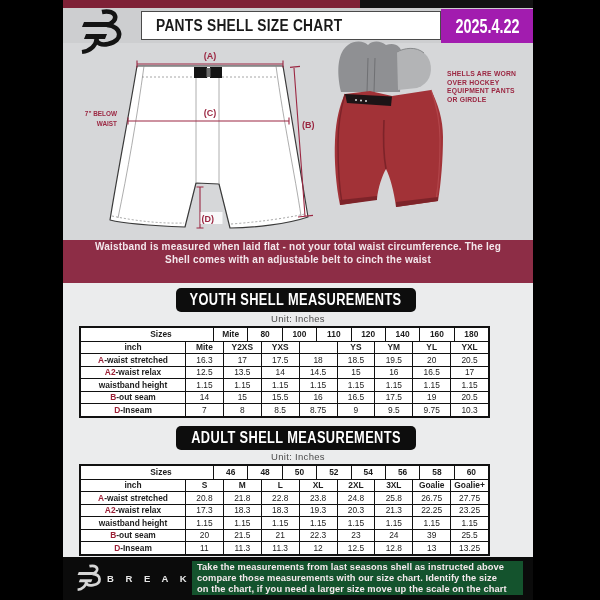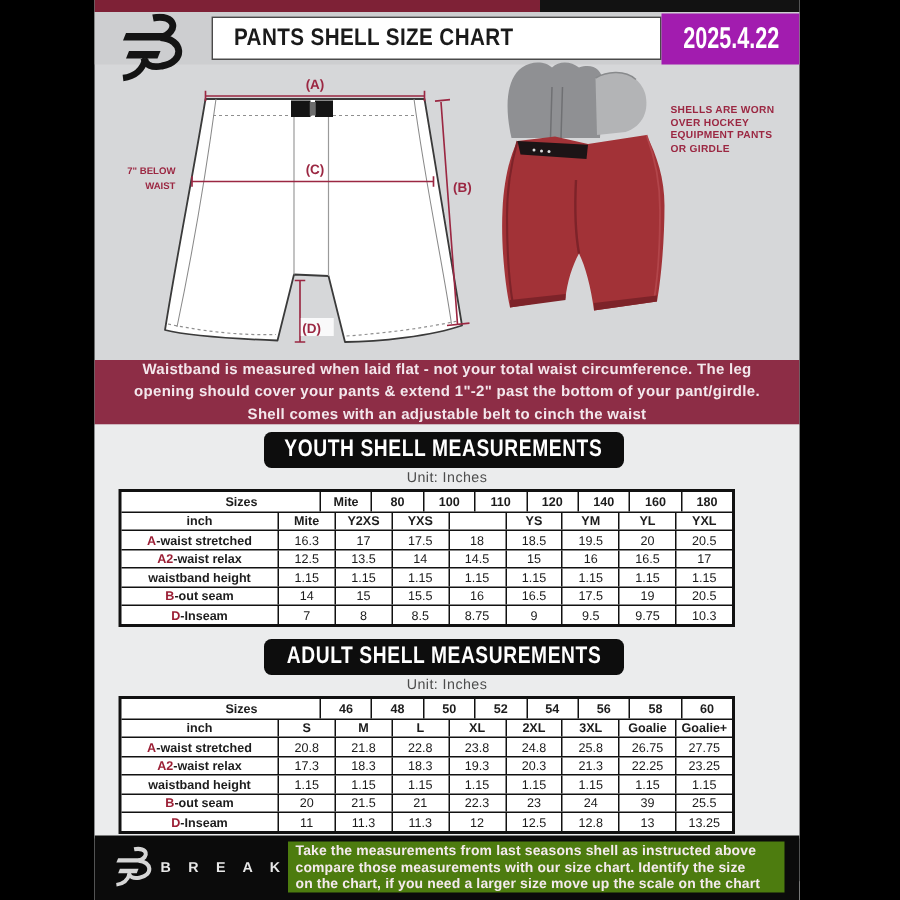--- a/index.html
+++ b/index.html
@@ -38,21 +38,21 @@
   .photo-svg { position:absolute; left:270px; top:40px; }
   .side-note {
     position:absolute; left:384px; top:70px; width:86px;
     font-size:6.8px; font-weight:bold; line-height:8.6px; color:#9b2742;
     letter-spacing:.2px;
   }
   
   .banner {
     position:absolute; left:0; top:240px; width:470px; height:43px;
     background:#8d2d46; color:#f3e7ec; display:flex; flex-direction:column;
-    align-items:center; justify-content:space-between; text-align:center;
+    align-items:center; justify-content:flex-start; text-align:center;
     font-size:10px; font-weight:bold; line-height:13px; letter-spacing:.2px;
   }
   
   .lower { position:absolute; left:0; top:283px; width:470px; height:276px; background:#ebeced; }
   .watermark {
     position:absolute; left:330px; top:255px; width:300px;
     font-size:300px; font-weight:bold; color:rgba(255,255,255,.7); line-height:300px;
     pointer-events:none;
   }
   .section-bar {
@@ -78,21 +78,21 @@
   .pfx { color:#9b1f35; }
   
   .footer { position:absolute; left:0; top:557px; width:470px; height:43px; background:#0b0b0b; }
   .footer-logo { position:absolute; left:14px; top:6px; }
   .brand {
     position:absolute; left:44px; top:16px; color:#e8e8e8; font-weight:bold;
     font-size:9.5px; letter-spacing:4.5px; white-space:nowrap;
   }
   .footnote {
     position:absolute; left:129px; top:4px; width:331px; height:34px;
-    background:#4d7c0f; color:#f5eaee; font-size:9.3px; font-weight:bold;
+    background:#14532d; color:#f5eaee; font-size:9.3px; font-weight:bold;
     line-height:11px; padding:1px 5px; letter-spacing:.1px;
   }
 </style>
 </head>
 <body>
 
 <div class="stage">
   <div class="bar left"></div>
   <div class="bar right"></div>
 
@@ -194,21 +194,20 @@
 
     <div class="side-note">
         <div>SHELLS ARE WORN</div>
         <div>OVER HOCKEY</div>
         <div>EQUIPMENT PANTS</div>
         <div>OR GIRDLE</div>
       </div>
 
     <div class="banner">
         <div>Waistband is measured when laid flat - not your total waist circumference. The leg</div>
-        <div>opening should cover your pants &amp; extend 1"-2" past the bottom of your pant/girdle.</div>
         <div>Shell comes with an adjustable belt to cinch the waist</div>
       </div>
 
     <div class="lower">
       <div class="watermark">B</div>
     </div>
 
     <div class="section-bar" style="top:288px;">
       <span>YOUTH SHELL MEASUREMENTS</span>
     </div>

